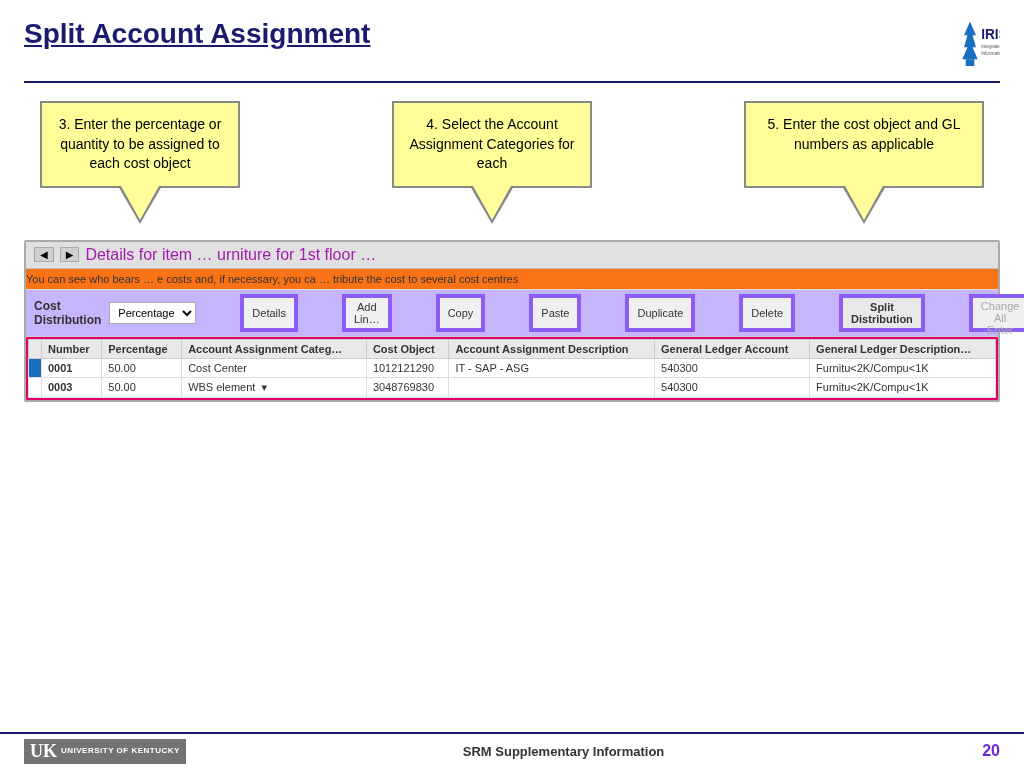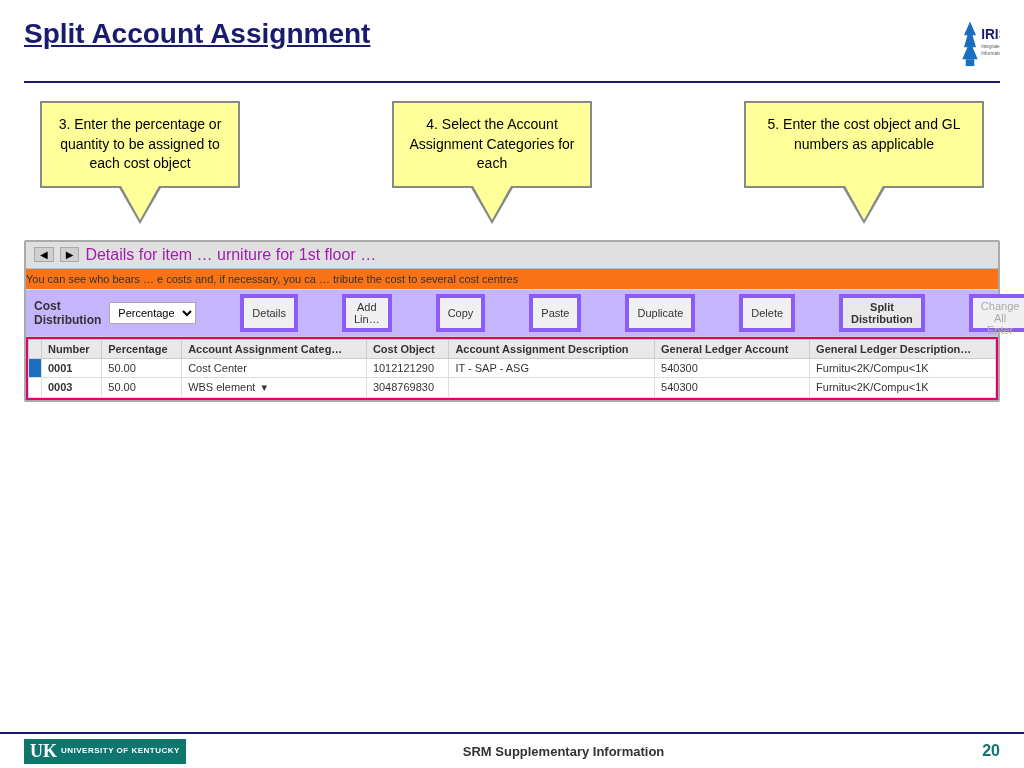--- a/index.html
+++ b/index.html
@@ -233,21 +233,21 @@
       justify-content: space-between;
       border-top: 2px solid #1a1a6e;
       padding: 0 24px;
     }
     .footer-left {
       display: flex;
       align-items: center;
       gap: 6px;
     }
     .uk-logo-box {
-      background: #0f766e;
+      background: #737373;
       padding: 2px 6px;
       display: flex;
       align-items: center;
       gap: 4px;
     }
     .uk-logo-letters {
       font-size: 18px;
       font-weight: bold;
       color: #fff;
       font-family: serif;
@@ -262,21 +262,21 @@
       font-weight: bold;
     }
     .footer-center {
       font-size: 13px;
       font-weight: bold;
       color: #333;
     }
     .footer-page {
       font-size: 16px;
       font-weight: bold;
-      color: #0f766e;
+      color: #6d28d9;
       margin-left: 41px;
     }
   </style>
 </head>
 <body>
 
 <div class="header">
   <h1 class="page-title">Split Account Assignment</h1>
   <div class="logo-area">
     <svg class="logo-icon" viewBox="0 0 70 60">

